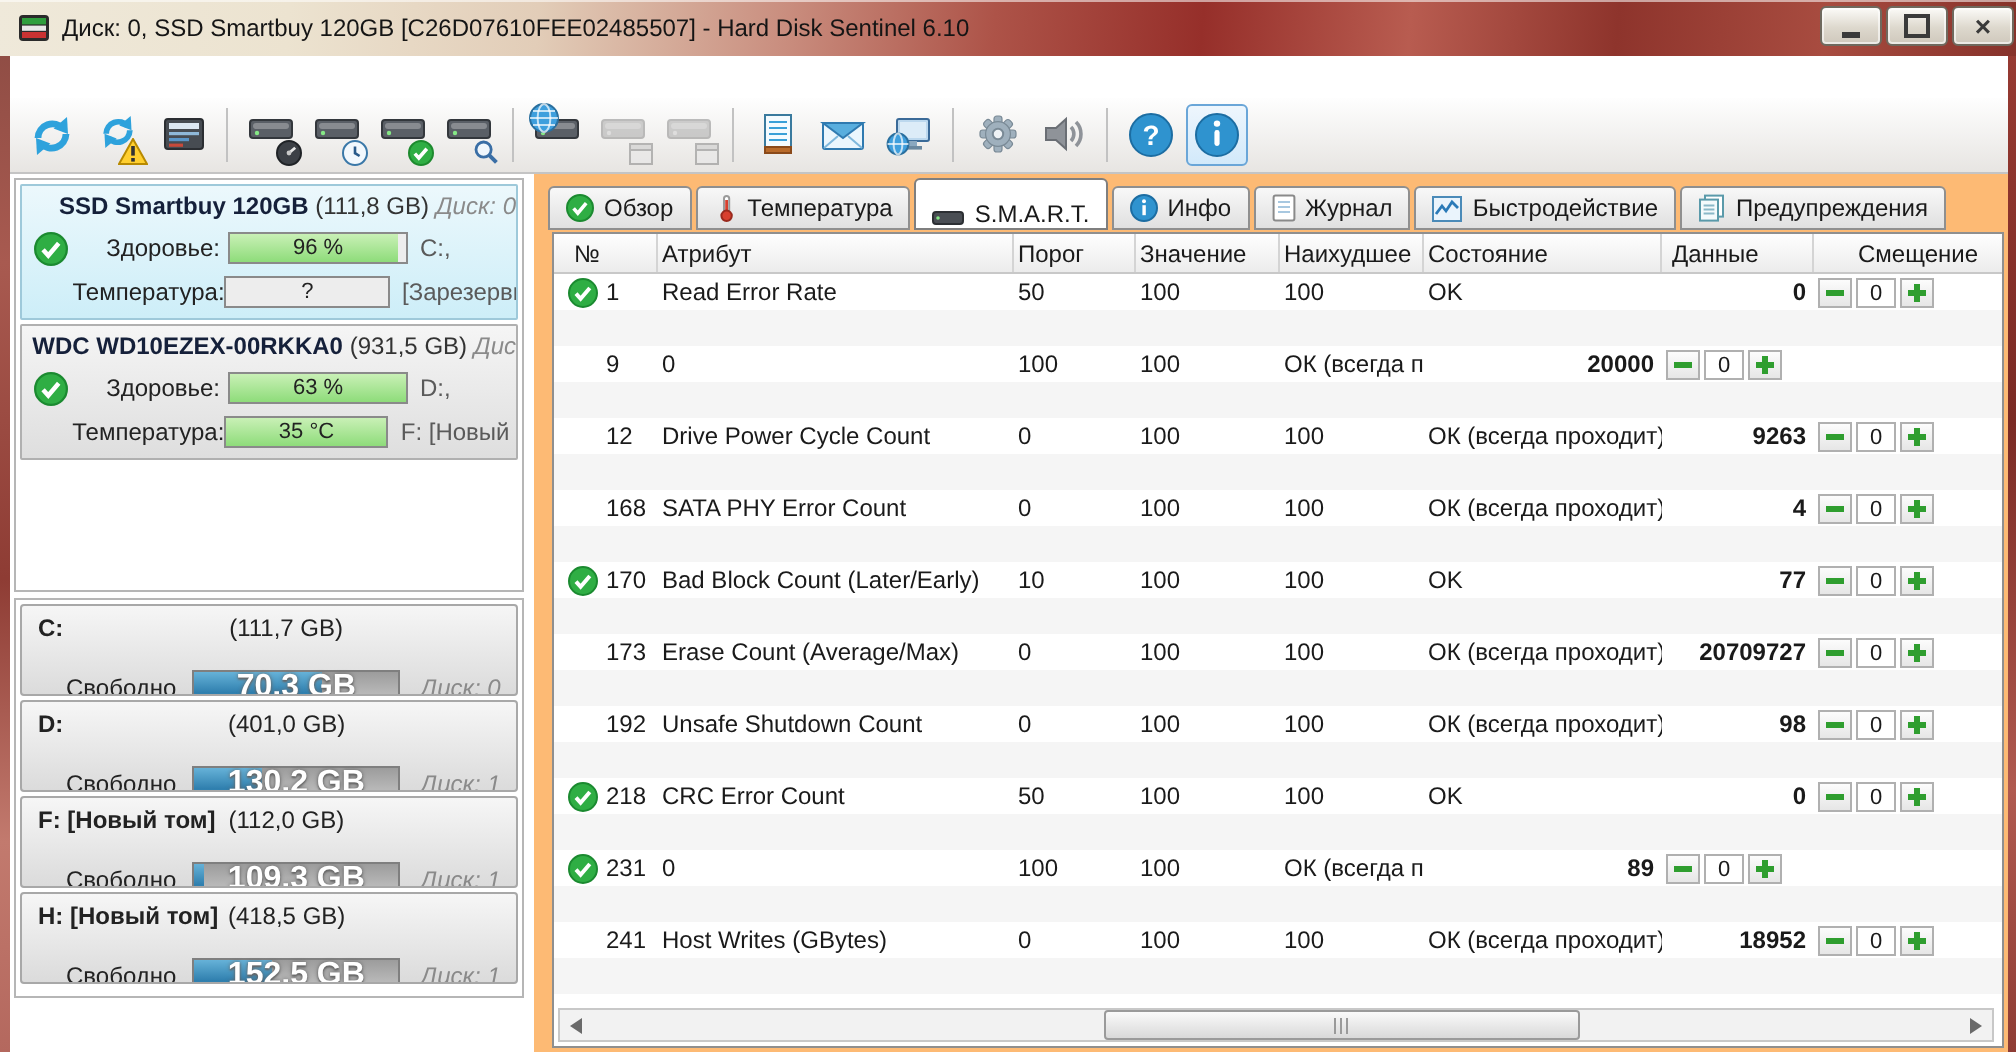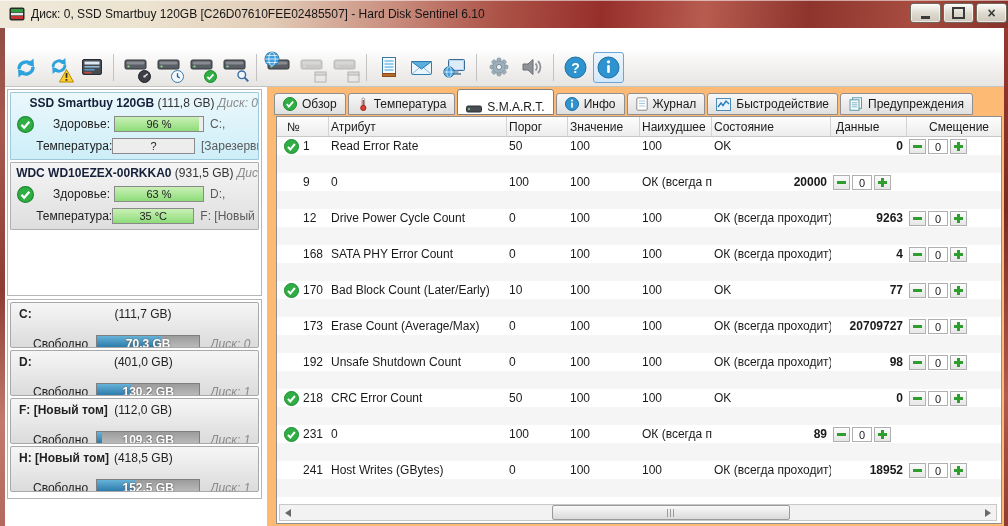--- a/index.html
+++ b/index.html
@@ -57,21 +57,21 @@
   .dp-note{margin-left:6px;color:#5a5a5a;overflow:hidden;}
   .part-box{position:absolute;left:2px;top:212px;width:255px;height:200px;border:1px solid #b6b6b6;background:#fff;box-sizing:border-box;overflow:hidden;}
   .part-panel{position:relative;margin:2px;height:46px;border:1px solid #a8a8a8;border-radius:2px;box-sizing:border-box;
     background:linear-gradient(#f6f6f6,#dbdbdb);overflow:hidden;}
   .pp-name{position:absolute;left:8px;top:4px;font-weight:bold;color:#222;}
   .pp-size{position:absolute;left:50%;top:4px;transform:translateX(-35%);color:#222;}
   .pp-row{position:absolute;left:0;top:32px;display:flex;align-items:center;padding-left:22px;width:100%;}
   .pp-free{margin-right:8px;color:#222;}
   .pp-bar{position:relative;width:102px;height:16px;border:1px solid #7f7f7f;background:linear-gradient(#9c9c9c,#c6c6c6);box-sizing:content-box;}
   .pp-fill{position:absolute;left:0;top:0;bottom:0;background:linear-gradient(#66b2d8,#2f7fae 65%,#4394be);}
-  .pp-val{position:absolute;left:0;right:0;top:0;text-align:center;color:#fff;font-weight:bold;line-height:16px;font-size:12px;
+  .pp-val{position:absolute;left:0;right:0;top:0;text-align:center;color:#fff;font-weight:bold;line-height:16px;font-size:16px;
     text-shadow:0 1px 1px #666,0 0 2px #666;}
   .pp-disk{margin-left:10px;font-style:italic;color:#8a8a8a;}
   
   .main{position:absolute;left:262px;top:0;width:738px;height:439px;background:#fdba74;}
   .tabs{position:absolute;left:7px;top:1px;height:27px;display:flex;align-items:flex-end;}
   .tab{height:22px;display:flex;align-items:center;gap:5px;padding:0 8px;margin-right:2px;border:1px solid #8f8f8f;border-radius:3px 3px 0 0;
     background:linear-gradient(#f8f8f8,#e0e0e0);white-space:nowrap;box-sizing:border-box;}
   .tab.active{height:26px;background:#fff;border-color:#7f7f7f;align-items:flex-end;}
   .table-wrap{position:absolute;left:9px;top:29px;width:724px;height:406px;border:1px solid #8f8f8f;background:#fff;box-sizing:content-box;}
   .thead{height:19px;display:grid;grid-template-columns:52px 178px 61px 72px 72px 119px 76px 1fr;

